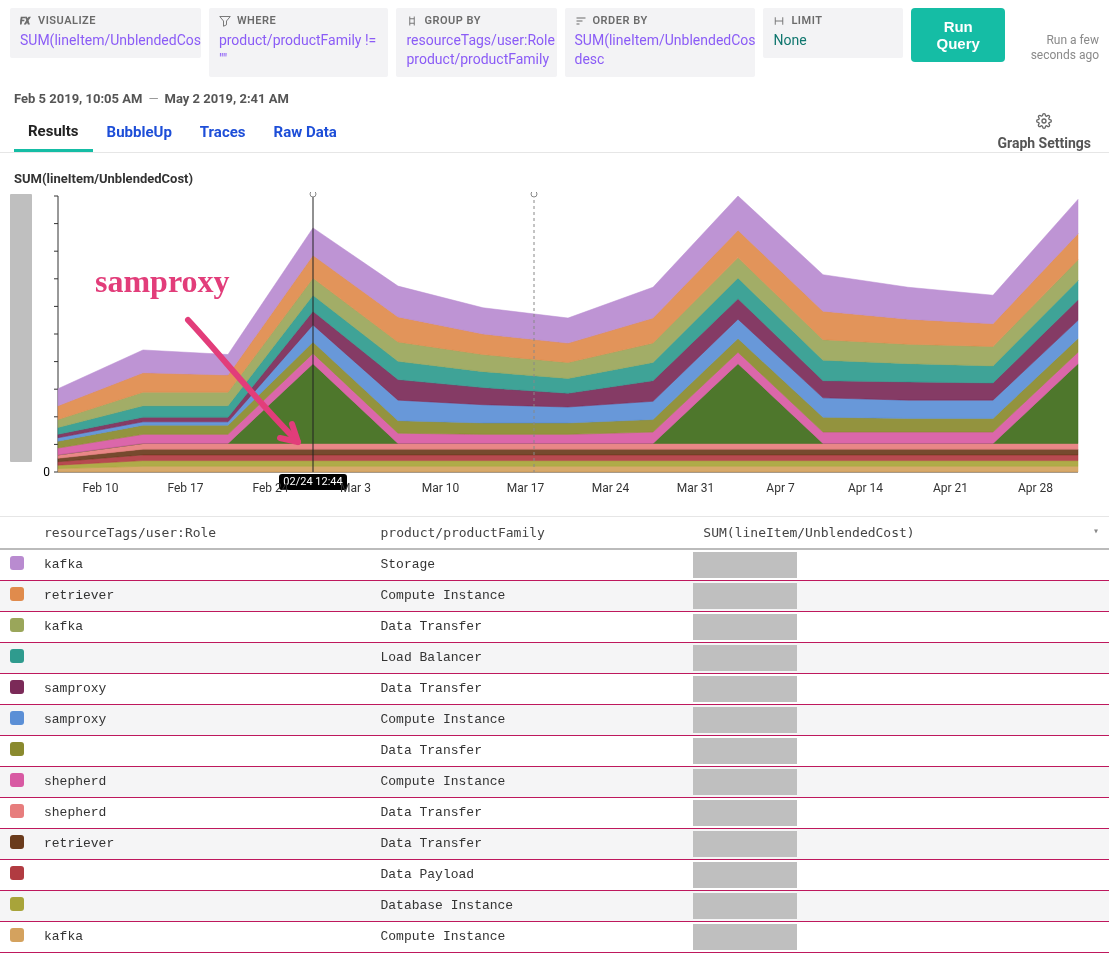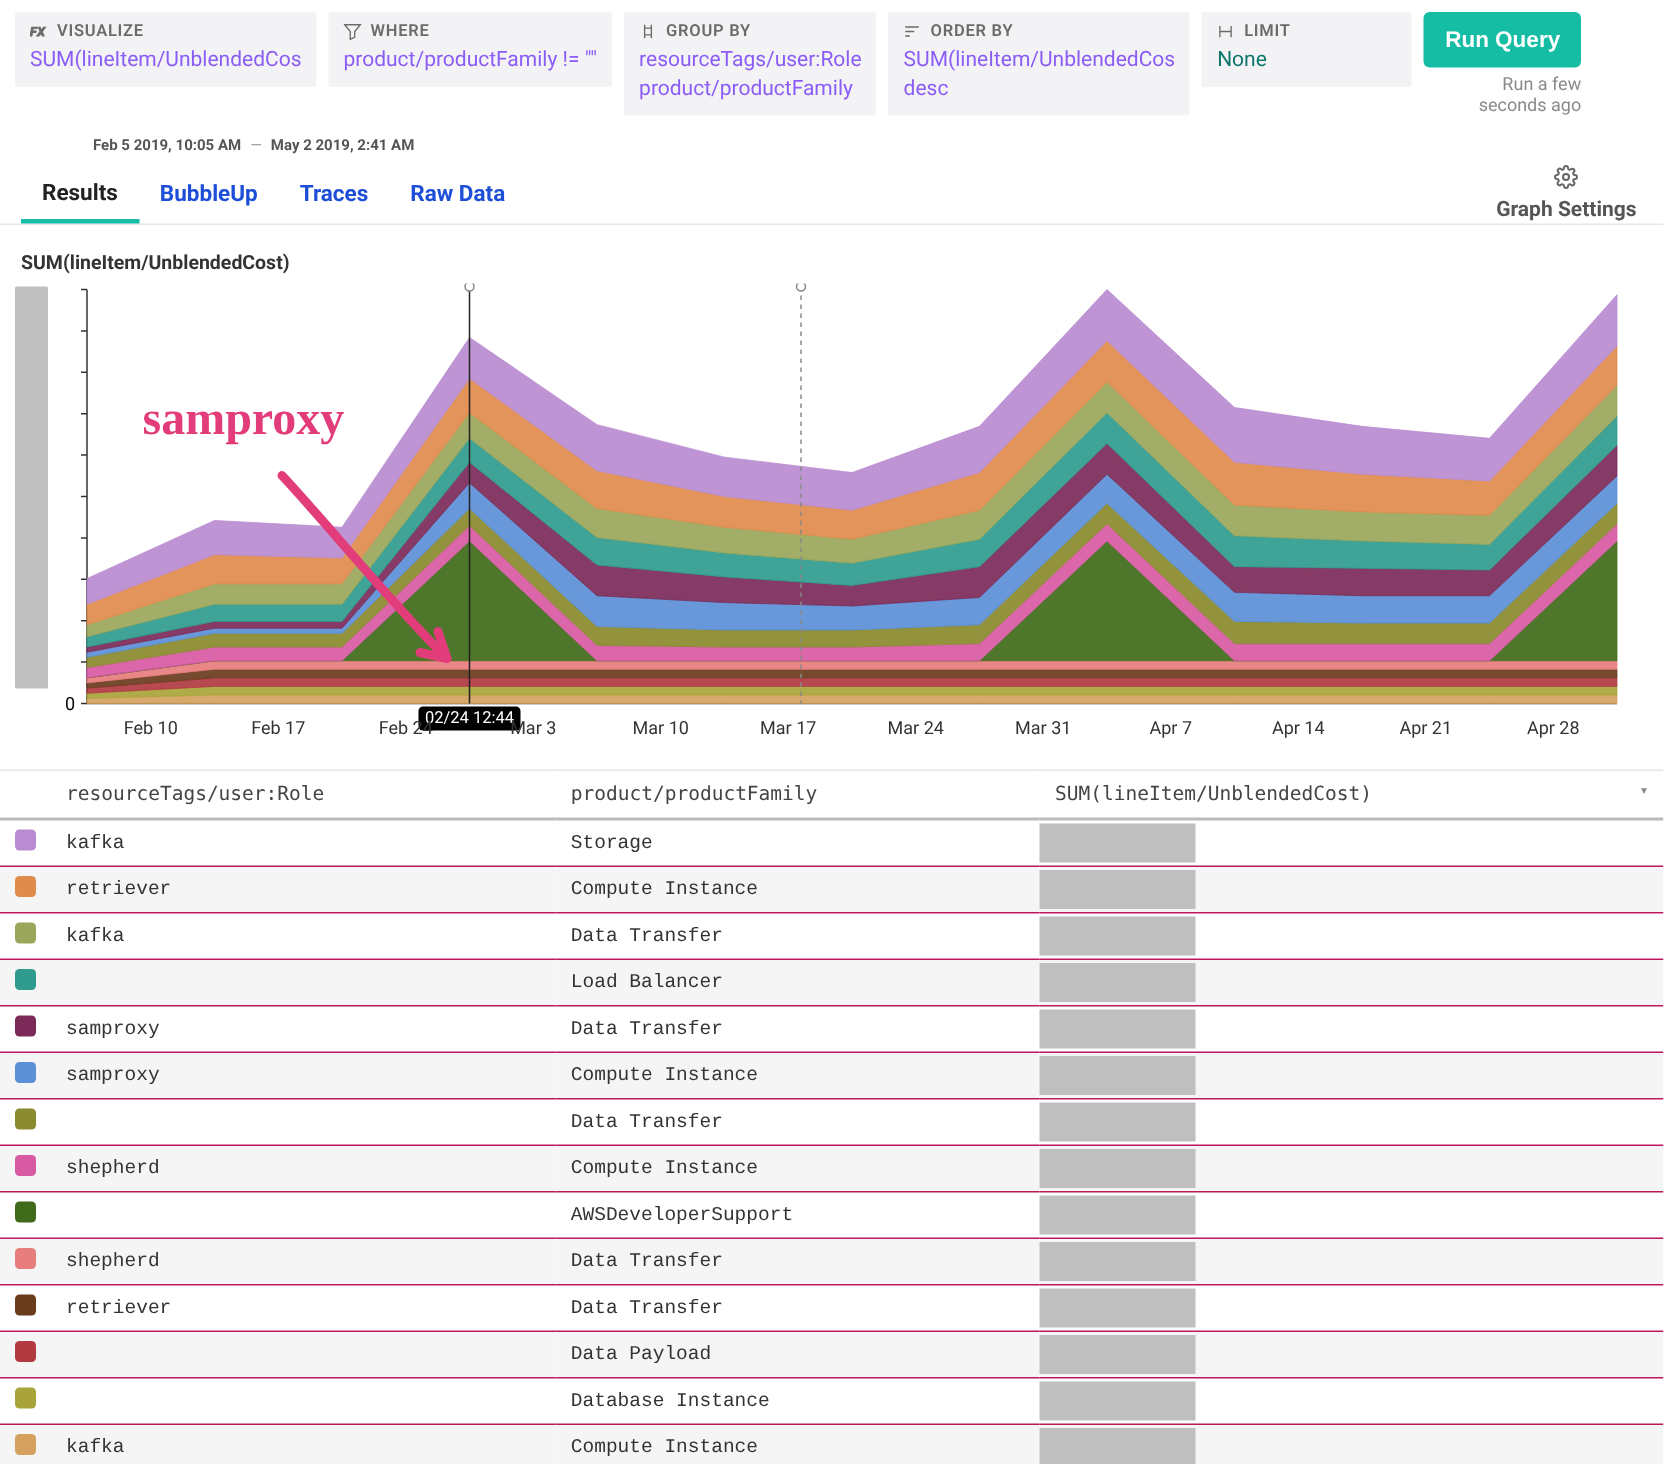--- a/index.html
+++ b/index.html
@@ -4,26 +4,26 @@
 <style>
   * { box-sizing: border-box; margin: 0; padding: 0; }
   body { font-family: -apple-system, BlinkMacSystemFont, "Segoe UI", Roboto, Helvetica, Arial, sans-serif; color: #333; background: #fff; width: 1109px; }
 
   
   .qb { display: flex; gap: 8px; padding: 8px 10px 4px; align-items: flex-start; }
   .clause { background: #f3f3f5; border-radius: 2px; padding: 6px 10px 8px; min-width: 140px; }
   .clause .label { display: flex; align-items: center; gap: 6px; font-size: 11px; letter-spacing: .5px; color: #6b6b6b; font-weight: 600; text-transform: uppercase; }
   .clause .label svg { width: 12px; height: 12px; fill: currentColor; stroke: currentColor; }
   .clause .value { font-size: 14px; color: #8b5cf6; margin-top: 4px; line-height: 1.35; white-space: pre-line; }
-  .run-col { display:flex; flex-direction:column; align-items:flex-end; gap:4px; }
+  .run-col { display:flex; flex-direction:row; align-items:flex-end; gap:4px; }
   .run-btn { background:#15bda5; color:#fff; border:none; border-radius:4px; padding:10px 14px; font-weight:700; font-size:15px; cursor:pointer; }
   .run-meta { color:#8a8a8a; font-size:12px; text-align:right; line-height:1.2; max-width:90px; }
 
   
-  .timespan { padding: 10px 14px 0; font-size:10px; color:#555; font-weight:700;margin-left:48px; }
+  .timespan { padding: 10px 14px 0; font-size:13px; color:#555; font-weight:700; }
   .timespan .sep { color:#999; padding:0 6px; font-weight:400;}
   .tabbar { display:flex; align-items:center; border-bottom:1px solid #e6e6e6; padding:6px 14px 0; }
   .tab { padding:10px 14px 9px; font-size:15px; color:#1d4ed8; cursor:pointer; font-weight:700; }
   .tab.active { color:#222; border-bottom:3px solid #15bda5; }
   .spacer { flex:1; }
   .graph-settings { display:flex; align-items:center; gap:6px; color:#555; font-size:14px; padding-right:4px; cursor:pointer; font-weight:700;flex-direction:column;}
 
   
   .chart-wrap { padding: 18px 10px 0 10px; }
   .chart-title { font-size:13px; font-weight:700; padding-left:4px; margin-bottom:6px; }
@@ -244,28 +244,20 @@
       </tr>
       <tr>
         <td class="swatch-cell"><span class="swatch" style="background:#d85aa3"></span></td>
         <td>shepherd</td>
         <td>Compute Instance</td>
         <td class="val-cell">
           <span class="redact"></span>
         </td>
       </tr>
       <tr>
-        <td class="swatch-cell"><span class="swatch" style="background:#3f6b1a"></span></td>
-        <td></td>
-        <td>AWSDeveloperSupport</td>
-        <td class="val-cell">
-          <span class="redact"></span>
-        </td>
-      </tr>
-      <tr>
         <td class="swatch-cell"><span class="swatch" style="background:#e77d7d"></span></td>
         <td>shepherd</td>
         <td>Data Transfer</td>
         <td class="val-cell">
           <span class="redact"></span>
         </td>
       </tr>
       <tr>
         <td class="swatch-cell"><span class="swatch" style="background:#6a3b1c"></span></td>
         <td>retriever</td>

